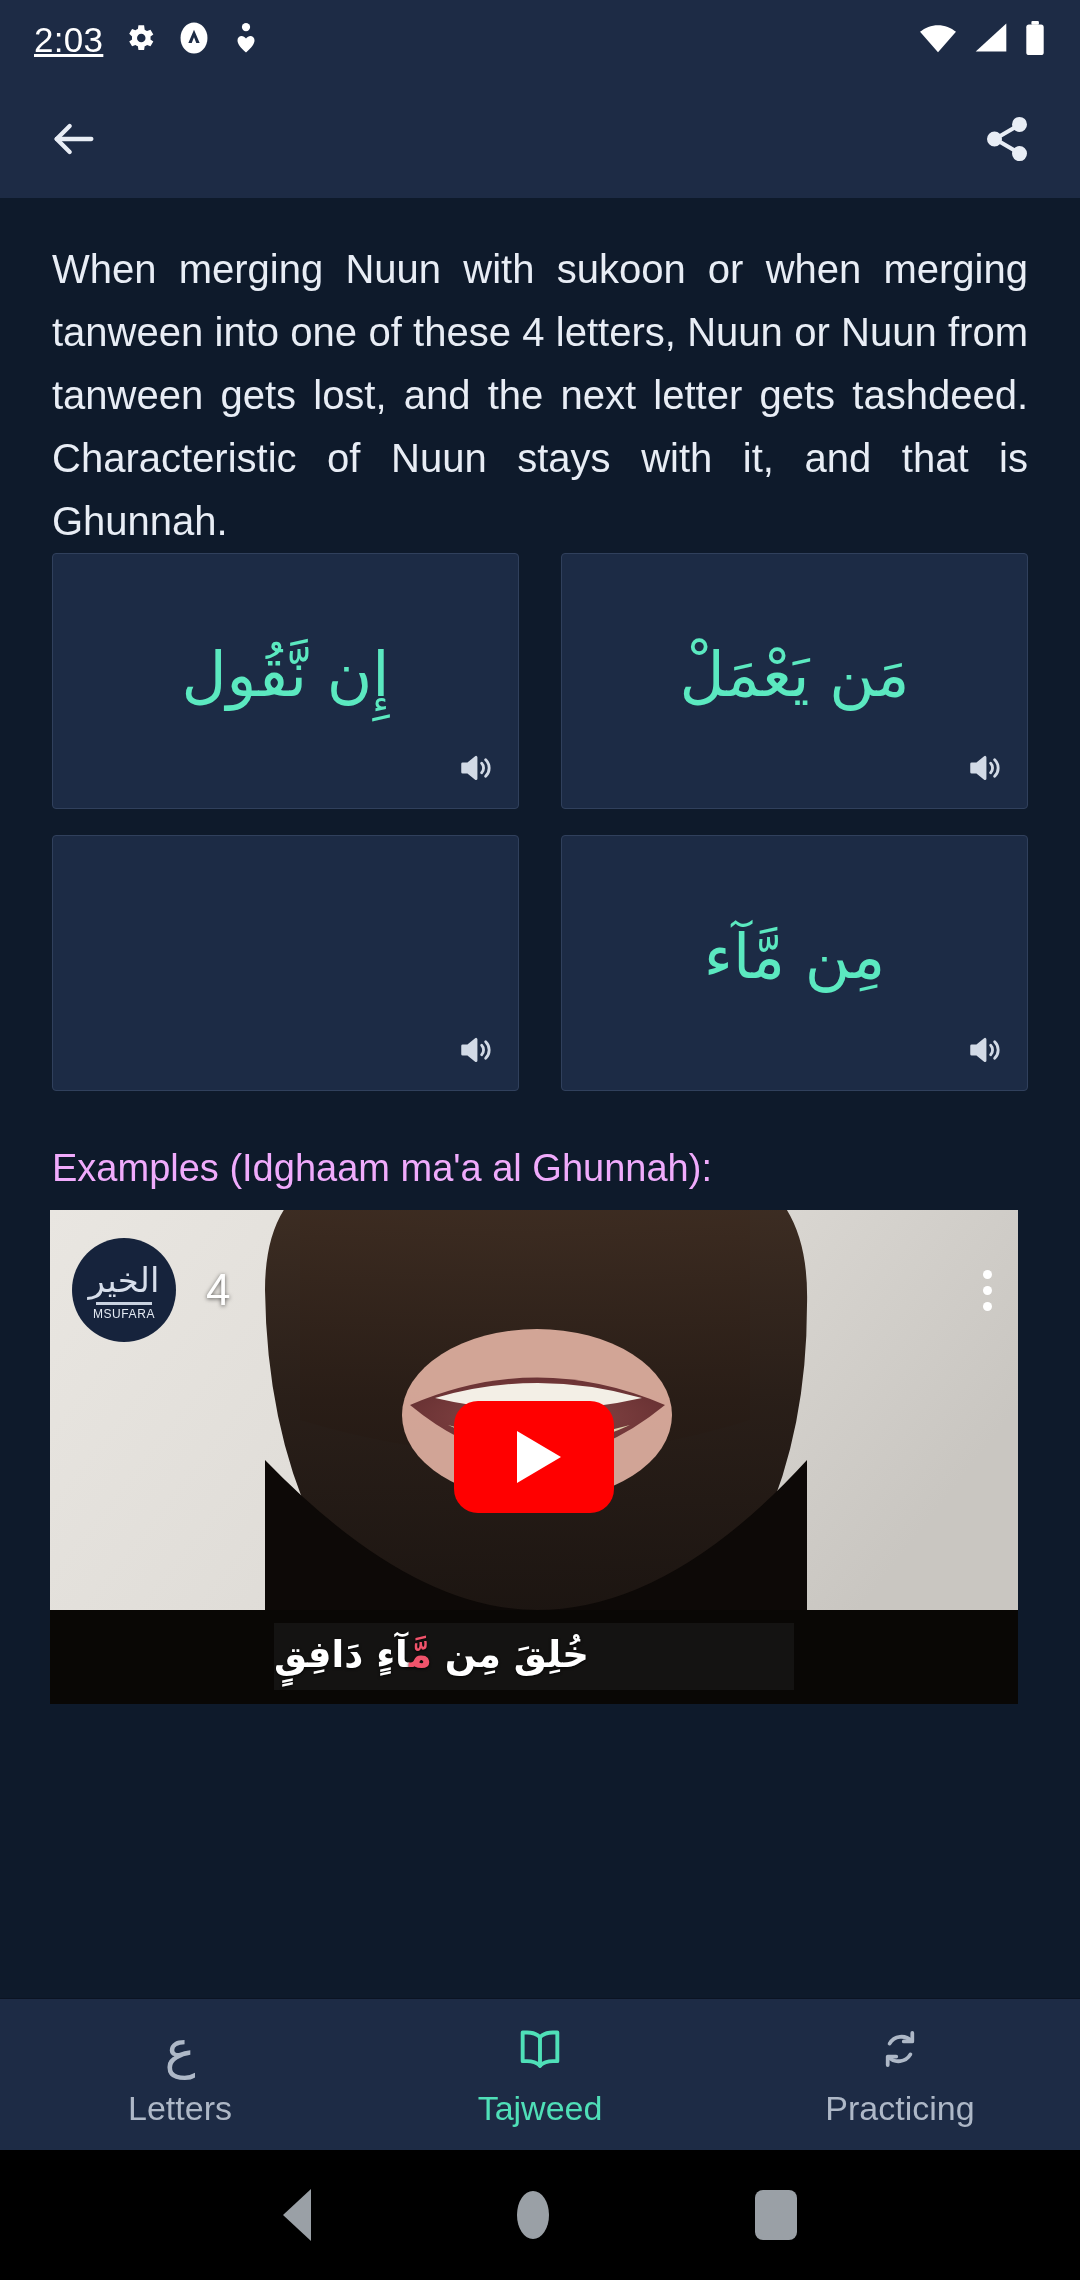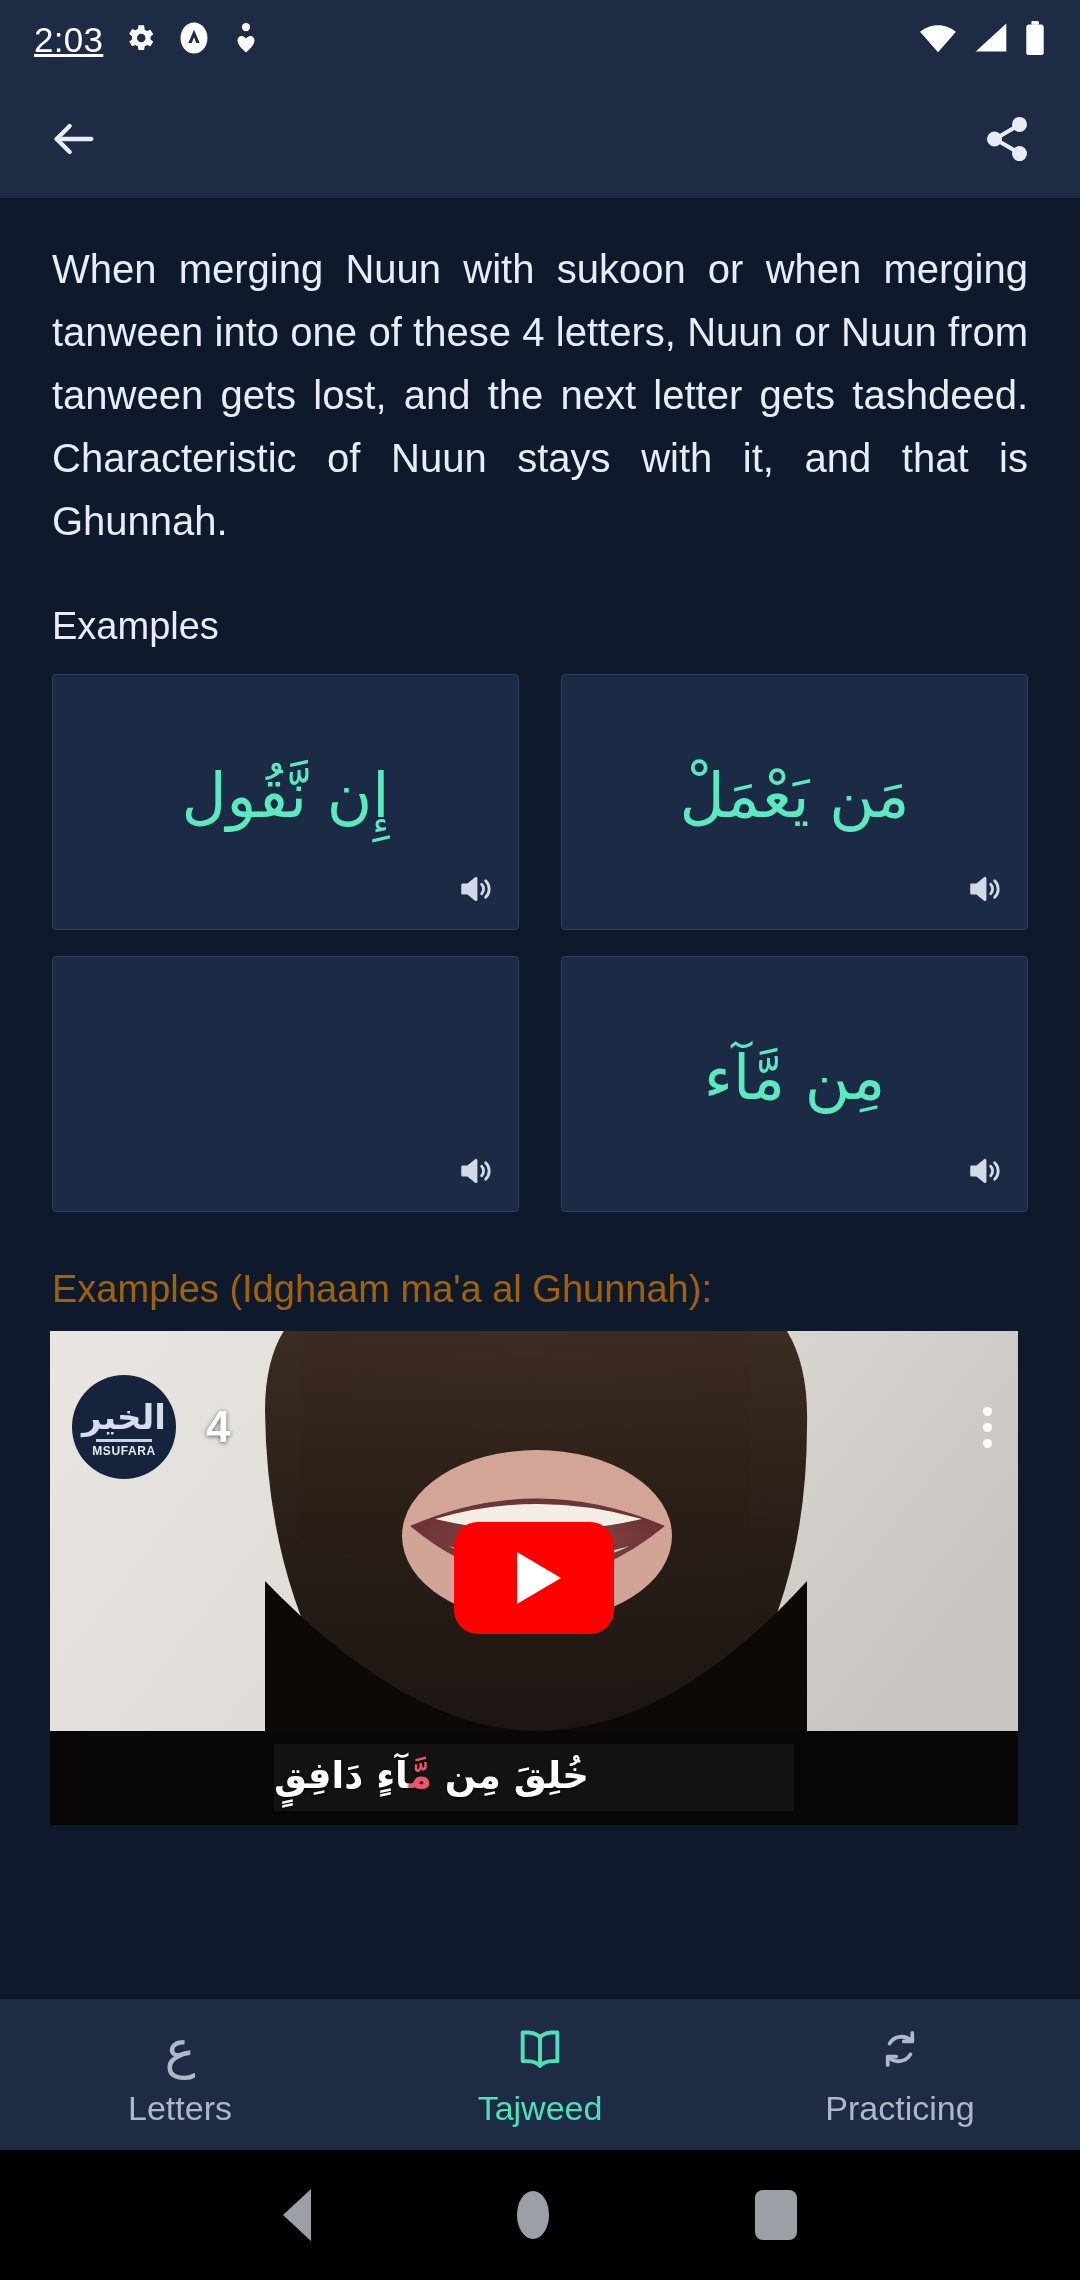--- a/index.html
+++ b/index.html
@@ -51,28 +51,28 @@
     display:flex; align-items:center; justify-content:center;
   }
   .card-ar {
     color:#5BE9C0; font-size:62px; line-height:1.5;
     direction:rtl; font-family:"DejaVu Sans", sans-serif;
     padding:0 26px 14px 26px; text-align:center;
   }
   .spk { position:absolute; right:22px; bottom:16px; }
 
   
-  .video-title { color:#a16207; font-size:38px; margin:56px 0 20px 0; }
+  .video-title { color:#f0abfc; font-size:38px; margin:56px 0 20px 0; }
   .video {
     position:relative; width:968px; height:494px; overflow:hidden;
     background:#0b0b0b; margin-left:-2px;
   }
   .vid-bg { position:absolute; inset:0; }
-  .vid-top { position:absolute; top:16px; left:0; right:0; height:160px;
-    display:flex; align-items:center; padding:0 26px 0 22px;font-weight:bold; }
+  .vid-top { position:absolute; top:0; left:0; right:0; height:160px;
+    display:flex; align-items:center; padding:0 26px 0 22px; }
   .avatar {
     width:104px; height:104px; border-radius:50%;
     background:#16233C; display:flex; flex-direction:column;
     align-items:center; justify-content:center; flex:0 0 auto;
     overflow:hidden;
   }
   .av-cal { color:#D7DEEB; font-size:34px; line-height:34px;
             font-family:"DejaVu Sans", sans-serif; margin-top:4px; }
   .av-line { width:56px; height:3px; background:#C9D2E0; margin:5px 0 2px; }
   .av-name { color:#E3E9F2; font-size:12px; letter-spacing:.6px; }
@@ -191,21 +191,20 @@
         <circle cx="18" cy="19" r="2.6" fill="#E8EDF5"></circle>
         <path d="M8.3 10.8 15.7 6.5M8.3 13.2l7.4 4.3"></path>
       </svg>
     </span>
   </div>
 
   <div class="content">
 
     <p class="para">When merging Nuun with sukoon or when merging tanween into one of these 4 letters, Nuun or Nuun from tanween gets lost, and the next letter gets tashdeed. Characteristic of Nuun stays with it, and that is Ghunnah.</p>
 
-    <div class="section-title">Examples</div>
 
     <div class="grid">
 
       <div class="card">
         <div class="card-ar">إِن نَّقُول</div>
         <span class="spk">
           <svg width="40" height="40" viewBox="0 0 24 24" fill="none" stroke="#D2DAE6" stroke-width="1.7" stroke-linecap="round" stroke-linejoin="round">
             <path d="M4 9.5h3.2L12 5.6v12.8L7.2 14.5H4z" fill="#D2DAE6"></path>
             <path d="M15.4 9.2a4 4 0 0 1 0 5.6"></path>
             <path d="M17.8 7a7 7 0 0 1 0 10"></path>

